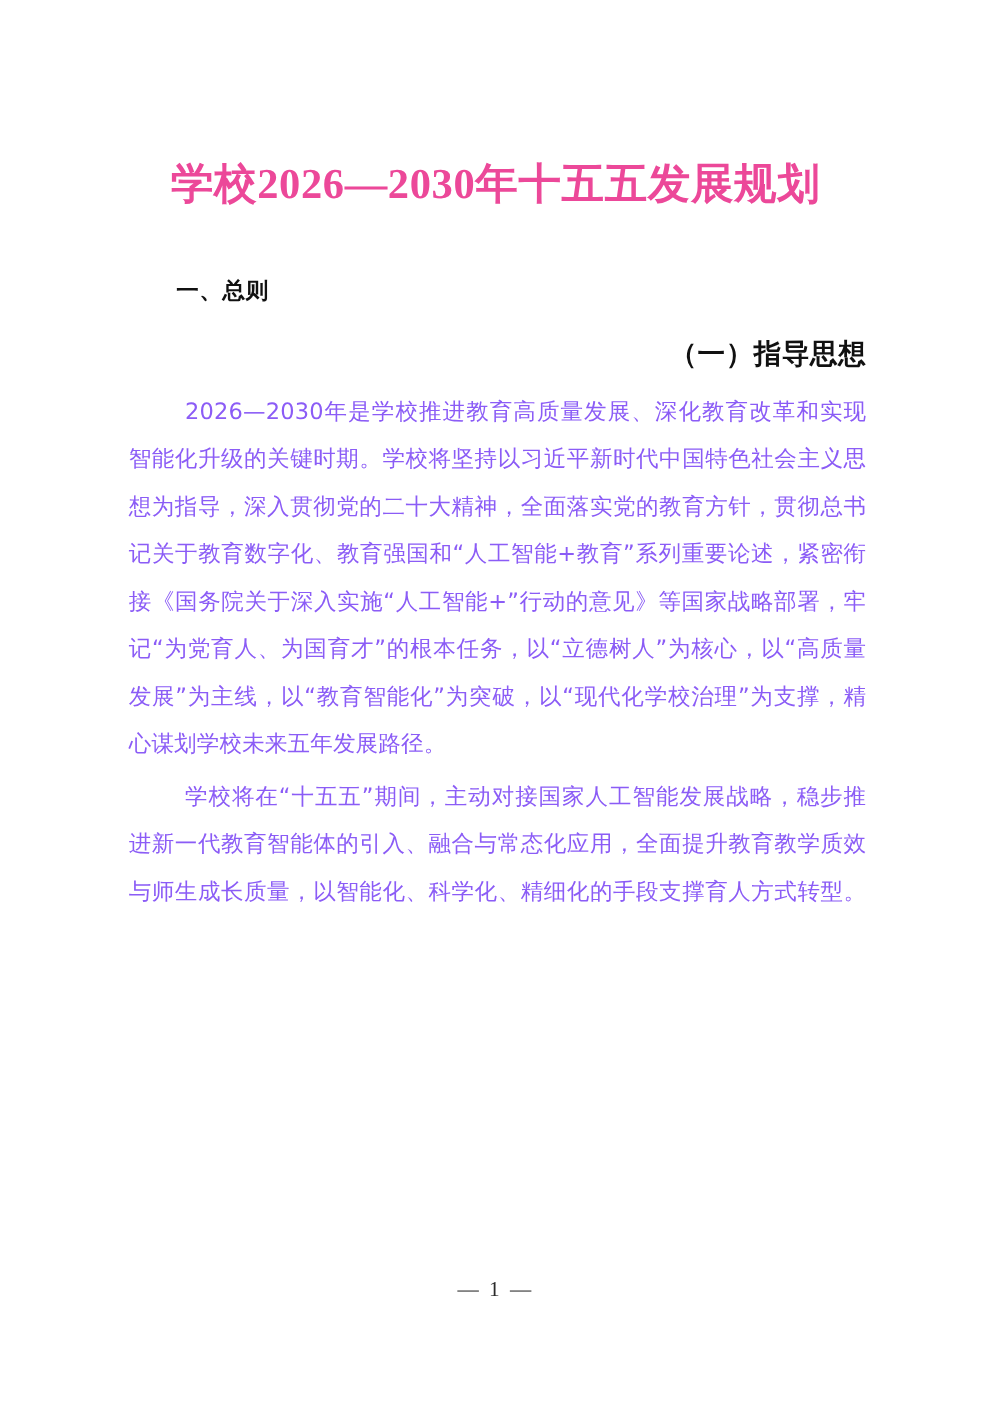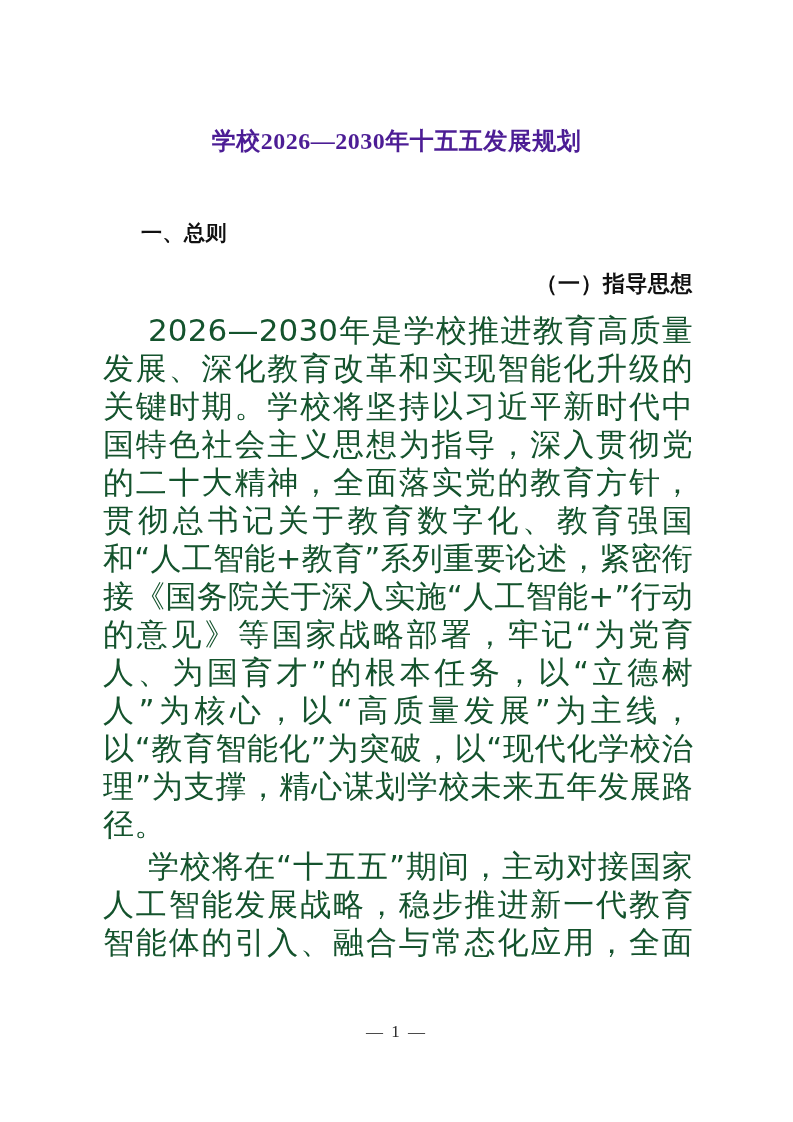--- a/index.html
+++ b/index.html
@@ -26,39 +26,39 @@
 
   
   .doc-title {
     position: absolute;
     left: 0;
     top: 104px;
     width: 793px;
     text-align: center;
     font-family: "Liberation Serif", "DejaVu Serif", serif;
     font-weight: bold;
-    font-size: 24px;
+    font-size: 34px;
     line-height: 42px;
     letter-spacing: 0.5px;
-    color: #4c1d95;
+    color: #ec4899;
     white-space: nowrap;
   }
 
   
   .content {
     position: absolute;
     left: 103px;
     top: 214px;
     width: 590px;
   }
 
   .h1-section {
     font-family: "DejaVu Sans", "Liberation Sans", sans-serif;
     font-weight: bold;
-    font-size: 21px;
+    font-size: 18px;
     line-height: 38px;
     color: #111111;
     margin: 0 0 13px 0;
     padding-left: 38px;
     letter-spacing: 0.5px;
   }
 
   .h2-section {
     font-family: "DejaVu Sans", "Liberation Sans", sans-serif;
     font-weight: bold;
@@ -66,23 +66,23 @@
     line-height: 38px;
     color: #111111;
     margin: 0 0 8px 0;
     padding-left: 42px;
     letter-spacing: 0.5px;
     text-align: right;
   }
 
   .body-para {
     font-family: "DejaVu Sans", "Liberation Sans", sans-serif;
-    font-size: 31px;
+    font-size: 18px;
     line-height: 38px;
-    color: #14532d;
+    color: #8b5cf6;
     margin: 0 0 4px 0;
     text-align: justify;
     text-justify: inter-character;
     text-indent: 45px;
     letter-spacing: 0.15px;
     word-break: break-all;
   }
 
   .body-para.clipped {
     max-height: 114px;

